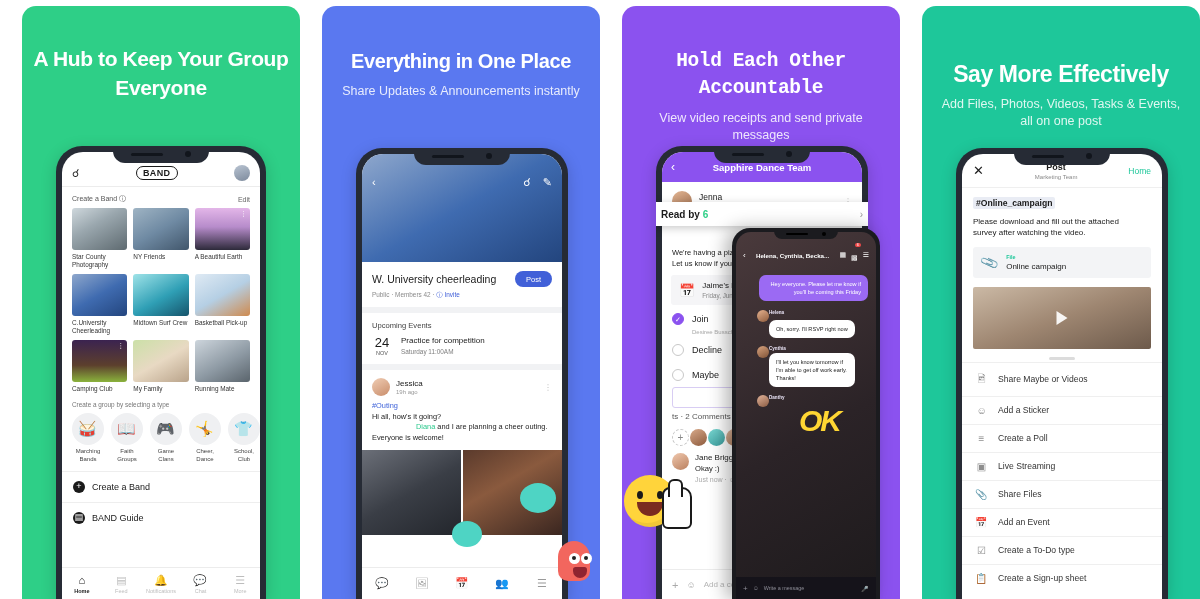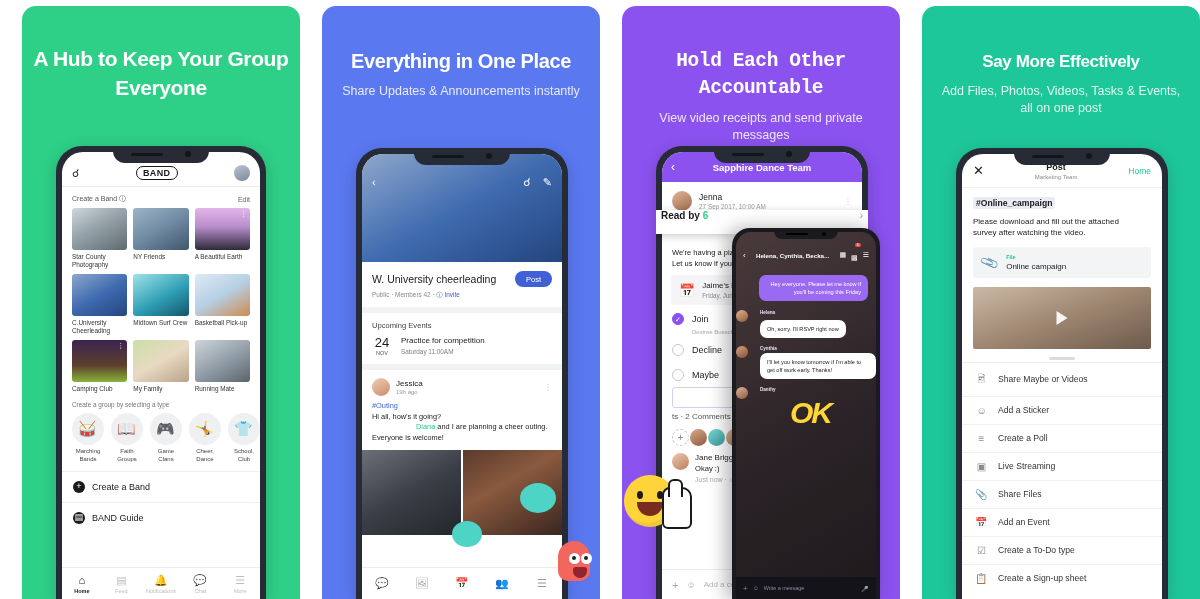--- a/index.html
+++ b/index.html
@@ -28,21 +28,21 @@
   .headline {
     text-align: center;
     color: #ffffff;
     font-weight: bold;
     letter-spacing: -0.4px;
     padding: 0 10px;
   }
   .p1 .headline { font-size: 21px; line-height: 29px; margin-top: 38px; }
   .p2 .headline { font-size: 20px; line-height: 27px; margin-top: 42px; }
   .p3 .headline { font-size: 19.5px; line-height: 27px; margin-top: 42px; font-family: Liberation Mono, monospace; }
-  .p4 .headline { font-size: 17px; line-height: 27px; margin-top: 42px; }
+  .p4 .headline { font-size: 23px; line-height: 27px; margin-top: 55px; }
 
   .subhead {
     text-align: center;
     color: rgba(255,255,255,0.86);
     font-size: 12.5px;
     line-height: 17px;
     margin-top: 8px;
     padding: 0 18px;
     font-weight: 400;
   }
@@ -186,23 +186,23 @@
     height: 30px; background: #8b52ef; display: flex; align-items: center;
     justify-content: center; position: relative; color: #fff; font-size: 9.5px; font-weight: bold;
   }
   .pur-nav .back { position: absolute; left: 9px; font-size: 12px; font-weight: normal; }
   .msg-head { display: flex; align-items: center; gap: 7px; padding: 9px 10px 7px 10px; }
   .msg-av { width: 20px; height: 20px; border-radius: 50%;
     background: linear-gradient(150deg,#e3b694,#9a6a4c); flex: 0 0 auto;}
   .msg-name { font-size: 8.5px; color: #1a1a1a; }
   .msg-date { font-size: 6.4px; color: #9a9a9a; margin-top: 1.5px; }
   .readby {
-    position: absolute; left: -6px; right: -6px; top: 64px;
+    position: absolute; left: -6px; right: -6px; top: 56px;
     background: #fff; box-shadow: 0 2px 9px rgba(0,0,0,0.22);
-    height: 24px; display: flex; justify-content: space-between;
+    height: 24px; display: flex; align-items: center; justify-content: space-between;
     padding: 0 11px; z-index: 30; font-size: 10px; font-weight: bold; color: #1a1a1a;
   }
   .readby .cnt { color: #2ecf87; }
   .readby .chev { color: #9a9a9a; font-weight: normal; font-size: 10px; }
   .msg-text { padding: 30px 10px 6px 10px; font-size: 7.5px; line-height: 10.5px; color: #222; }
   .evt-box { margin: 0 9px; background: #f5f5f7; border-radius: 3px;
     padding: 6px 8px; display: flex; gap: 7px; align-items: center; }
   .cal-ico { font-size: 13px; color: #8b52ef; }
   .evt-box .t1 { font-size: 8px; color: #1a1a1a; }
   .evt-box .t2 { font-size: 6.3px; color: #8a8a8a; margin-top: 2px;}
@@ -246,21 +246,21 @@
     background: linear-gradient(150deg,#4a3a3c 0%,#2b2327 55%,#1d1a1c 100%);
   }
   .chat-notch { position: absolute; top:0; left:50%; transform: translateX(-50%);
     width: 64px; height: 11px; background: #1b1b1f; border-radius: 0 0 8px 8px; z-index: 9;}
   .chat-notch .b { position:absolute; left:12px; top:4.5px; width:22px; height:2.4px;background:#000;border-radius:2px;}
   .chat-notch .d { position:absolute; right:12px; top:3.6px; width:4px;height:4px;border-radius:50%;background:#000;}
   .chat-nav { display: flex; align-items: center; gap: 5px; padding: 14px 7px 6px 7px; color:#fff;}
   .chat-title { font-size: 6.2px; flex: 1; text-align:center; font-weight: bold;}
   .bub-out { margin: 5px 8px 5px auto; max-width: 78%; background: #9b6af3; color: #fff;
     font-size: 5.6px; line-height: 8px; border-radius: 7px; padding: 5px 7px; text-align: right;}
-  .chat-row { display: flex; gap: 12px; padding: 4px 0; }
+  .chat-row { display: flex; gap: 0; padding: 4px 21px; }
   .chat-av { width: 12px; height: 12px; border-radius: 50%; flex: 0 0 auto; }
   .chat-who { font-size: 4.6px; color: #e9e3f5; font-weight: bold; margin-bottom: 2px;}
   .bub-in { background: #fff; color: #222; font-size: 5.6px; line-height: 8px;
     border-radius: 7px; padding: 5px 7px; display: inline-block; max-width: 118px;}
   .ok-sticker { font-size: 30px; font-weight: bold; color: #ffd633;
     padding: 2px 0 0 30px; letter-spacing: -2px; font-style: italic;}
   .chat-input { position: absolute; bottom: 0; left: 0; right: 0; height: 22px;
     background: #15131a; display: flex; align-items: center; gap: 5px; padding: 0 7px;
     color: #8d8d97; font-size: 8px; }
   .chat-input .ph { font-size: 5.4px; flex: 1; }

